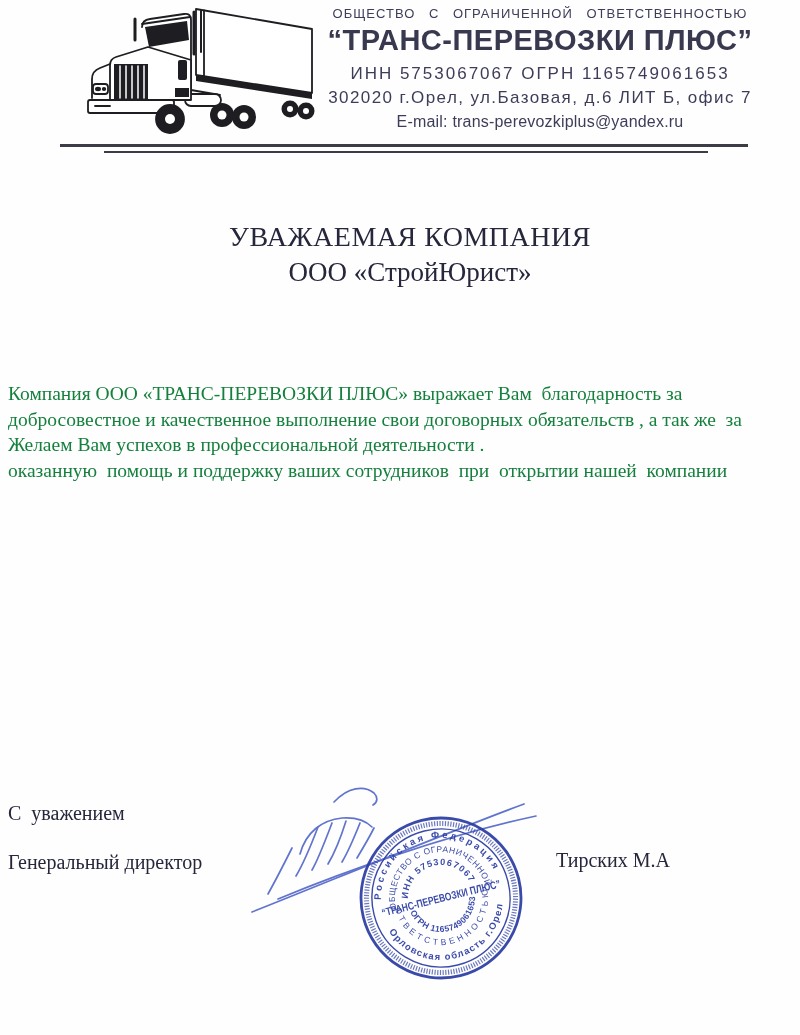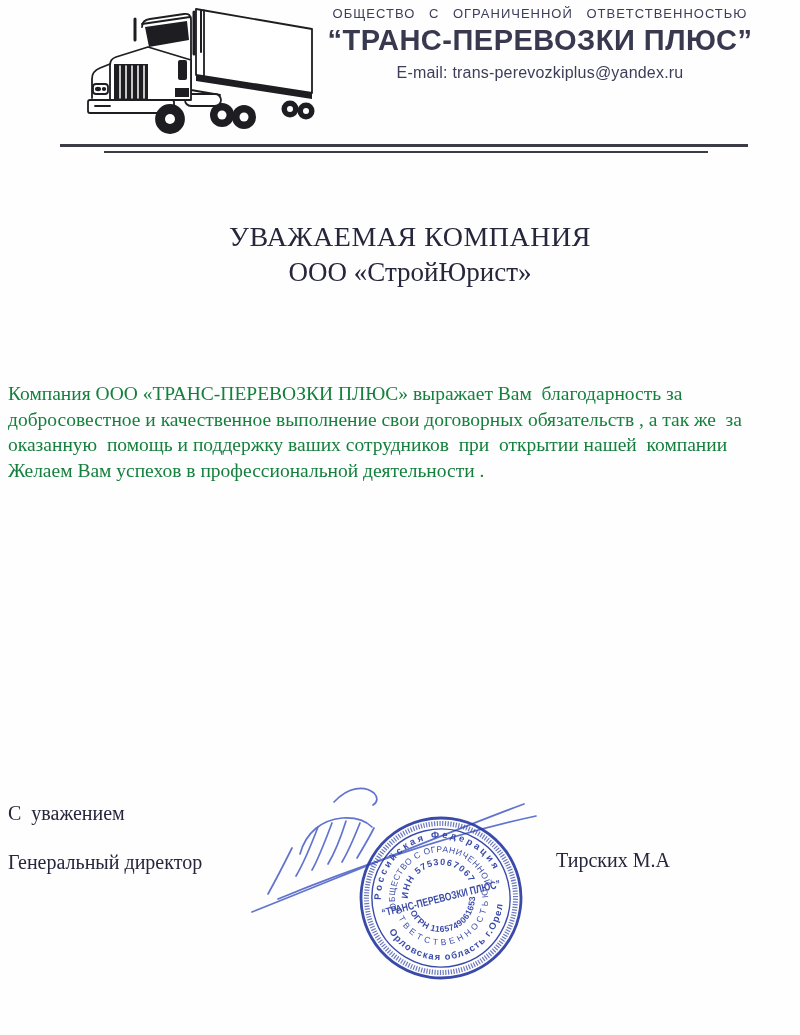--- a/index.html
+++ b/index.html
@@ -91,36 +91,38 @@
 
       <circle cx="112" cy="117" r="14" fill="#1d1d22" stroke="none"></circle>
       <circle cx="112" cy="117" r="5" fill="#ffffff" stroke="none"></circle>
       <circle cx="112" cy="117" r="14"></circle>
     </g>
   </svg>
 
   <div class="abs letterhead-text">
     <div class="org-type">ОБЩЕСТВО С ОГРАНИЧЕННОЙ ОТВЕТСТВЕННОСТЬЮ</div>
     <div class="company-name">“ТРАНС-ПЕРЕВОЗКИ ПЛЮС”</div>
+    <div class="inn-line">ИНН 5753067067 ОГРН 1165749061653</div>
+    <div class="addr-line">302020 г.Орел, ул.Базовая, д.6 ЛИТ Б, офис 7</div>
     <div class="email-line">E-mail: trans-perevozkiplus@yandex.ru</div>
   </div>
 
   <div class="abs rule" style="left:60px;top:144px;width:688px;height:3px;"></div>
   <div class="abs rule" style="left:104px;top:151px;width:604px;height:2px;"></div>
 
   <div class="abs title-block">
     <div class="title-l1">УВАЖАЕМАЯ КОМПАНИЯ</div>
     <div class="title-l2">ООО «СтройЮрист»</div>
   </div>
 
   <div class="abs body-block">
     <div class="body-line">Компания ООО «ТРАНС-ПЕРЕВОЗКИ ПЛЮС» выражает Вам  благодарность за</div>
     <div class="body-line">добросовестное и качественное выполнение свои договорных обязательств , а так же  за</div>
+    <div class="body-line">Желаем Вам успехов в профессиональной деятельности .</div>
     <div class="body-line">оказанную  помощь и поддержку ваших сотрудников  при  открытии нашей  компании</div>
-    <div class="body-line">Желаем Вам успехов в профессиональной деятельности .</div>
   </div>
 
   <div class="abs signoff" style="left:8px;top:770px;">С  уважением</div>
   <div class="abs signoff" style="left:8px;top:819px;">Генеральный директор</div>
   <div class="abs signoff" style="left:556px;top:817px;">Тирских М.А</div>
 
   <svg class="abs" style="left:248px;top:772px;" width="300" height="155" viewBox="0 0 300 155" aria-hidden="true">
     <g stroke="#5166c8" stroke-width="1.7" fill="none" stroke-linecap="round" opacity="0.9">
       <path d="M4,140 C70,114 195,62 276,32"></path>
       <path d="M30,127 C95,100 195,64 288,44"></path>

